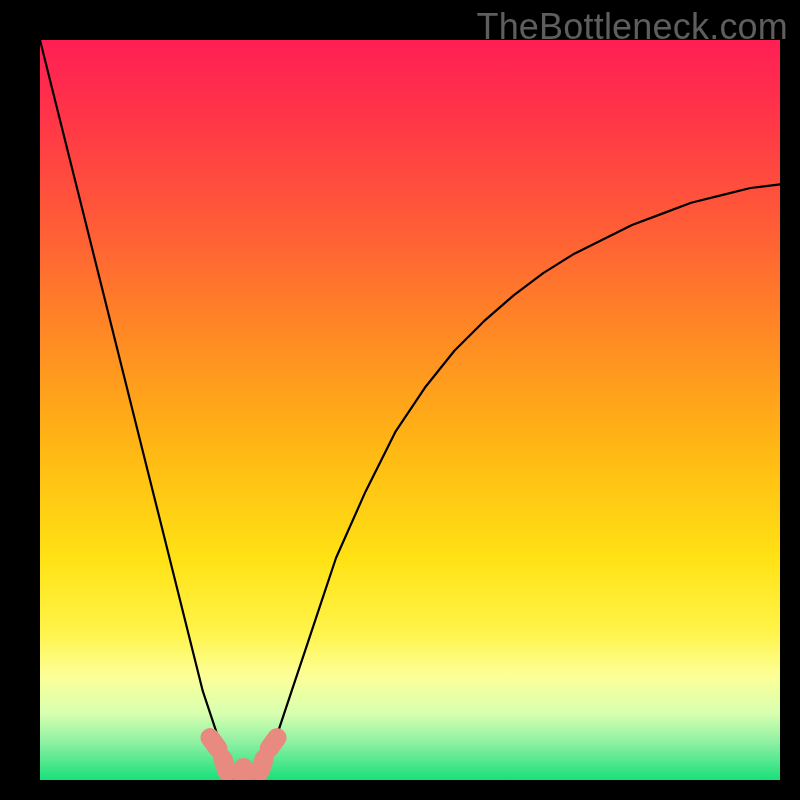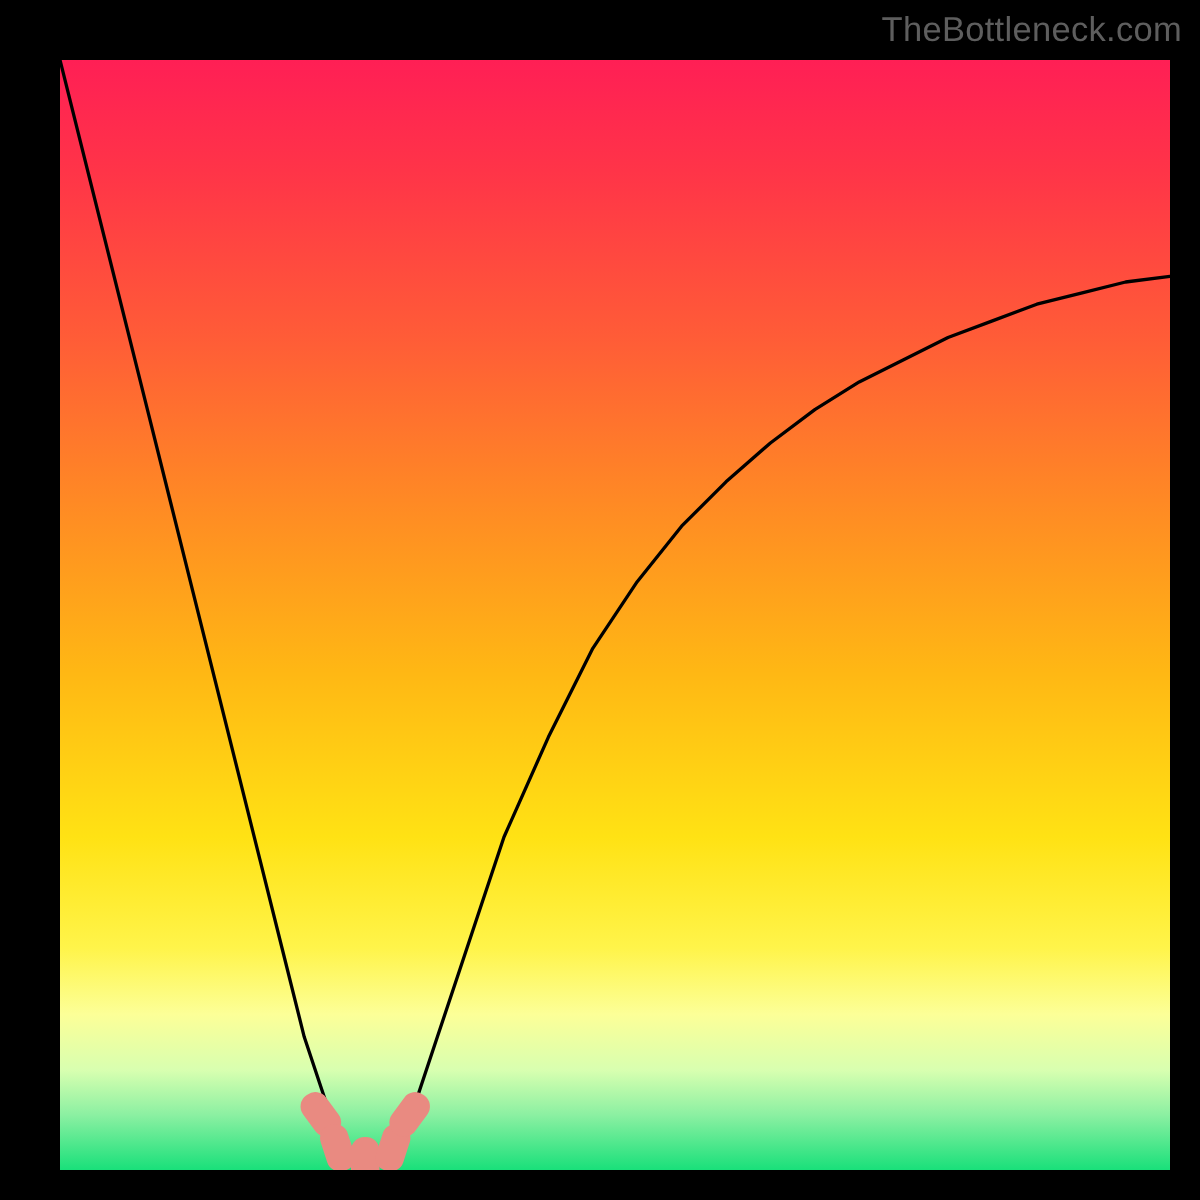--- a/index.html
+++ b/index.html
@@ -24,21 +24,21 @@
     left: 40px;
     top: 40px;
     width: 740px;
     height: 740px;
   }
   .watermark {
     position: absolute;
     top: 6px;
     right: 12px;
     color: #5e5e5e;
-    font-size: 23px;
+    font-size: 36px;
     font-weight: 400;
     letter-spacing: 0.2px;
   }
   svg {
     display: block;
   }
 </style>
 </head>
 <body>
 

